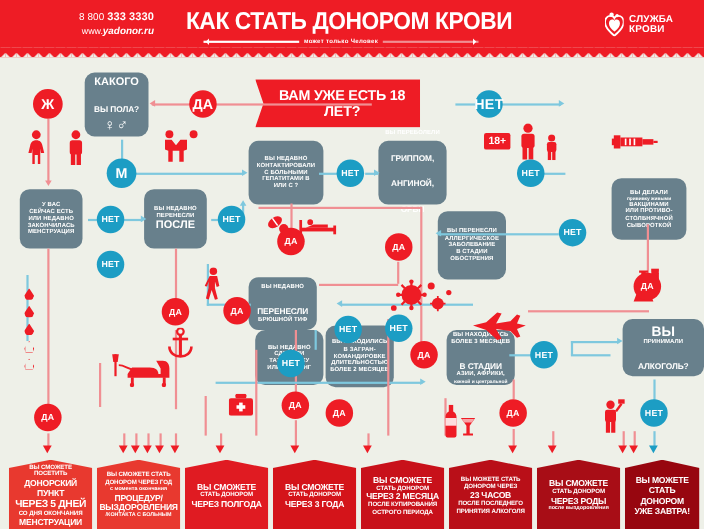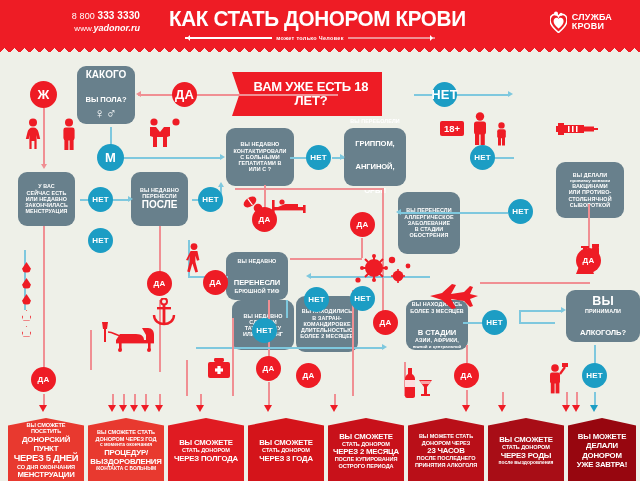--- a/index.html
+++ b/index.html
@@ -562,18 +562,18 @@
 
   <div class="out" style="left:488px;width:76px;background:#a80d16;">
     <div class="l2">ВЫ СМОЖЕТЕ</div>
     <div class="l1">СТАТЬ ДОНОРОМ</div>
     <div class="l2">ЧЕРЕЗ РОДЫ</div>
     <div class="l4">после выздоровления</div>
   </div>
 
   <div class="out" style="left:568px;width:68px;background:#97060f;">
     <div class="l2">ВЫ МОЖЕТЕ</div>
-    <div class="l2">ДЕЛАЛИ</div>
+    <div class="l2">СТАТЬ</div>
     <div class="l2">ДОНОРОМ</div>
     <div class="l2">УЖЕ ЗАВТРА!</div>
   </div>
 
 </div>
 
 </body></html>

